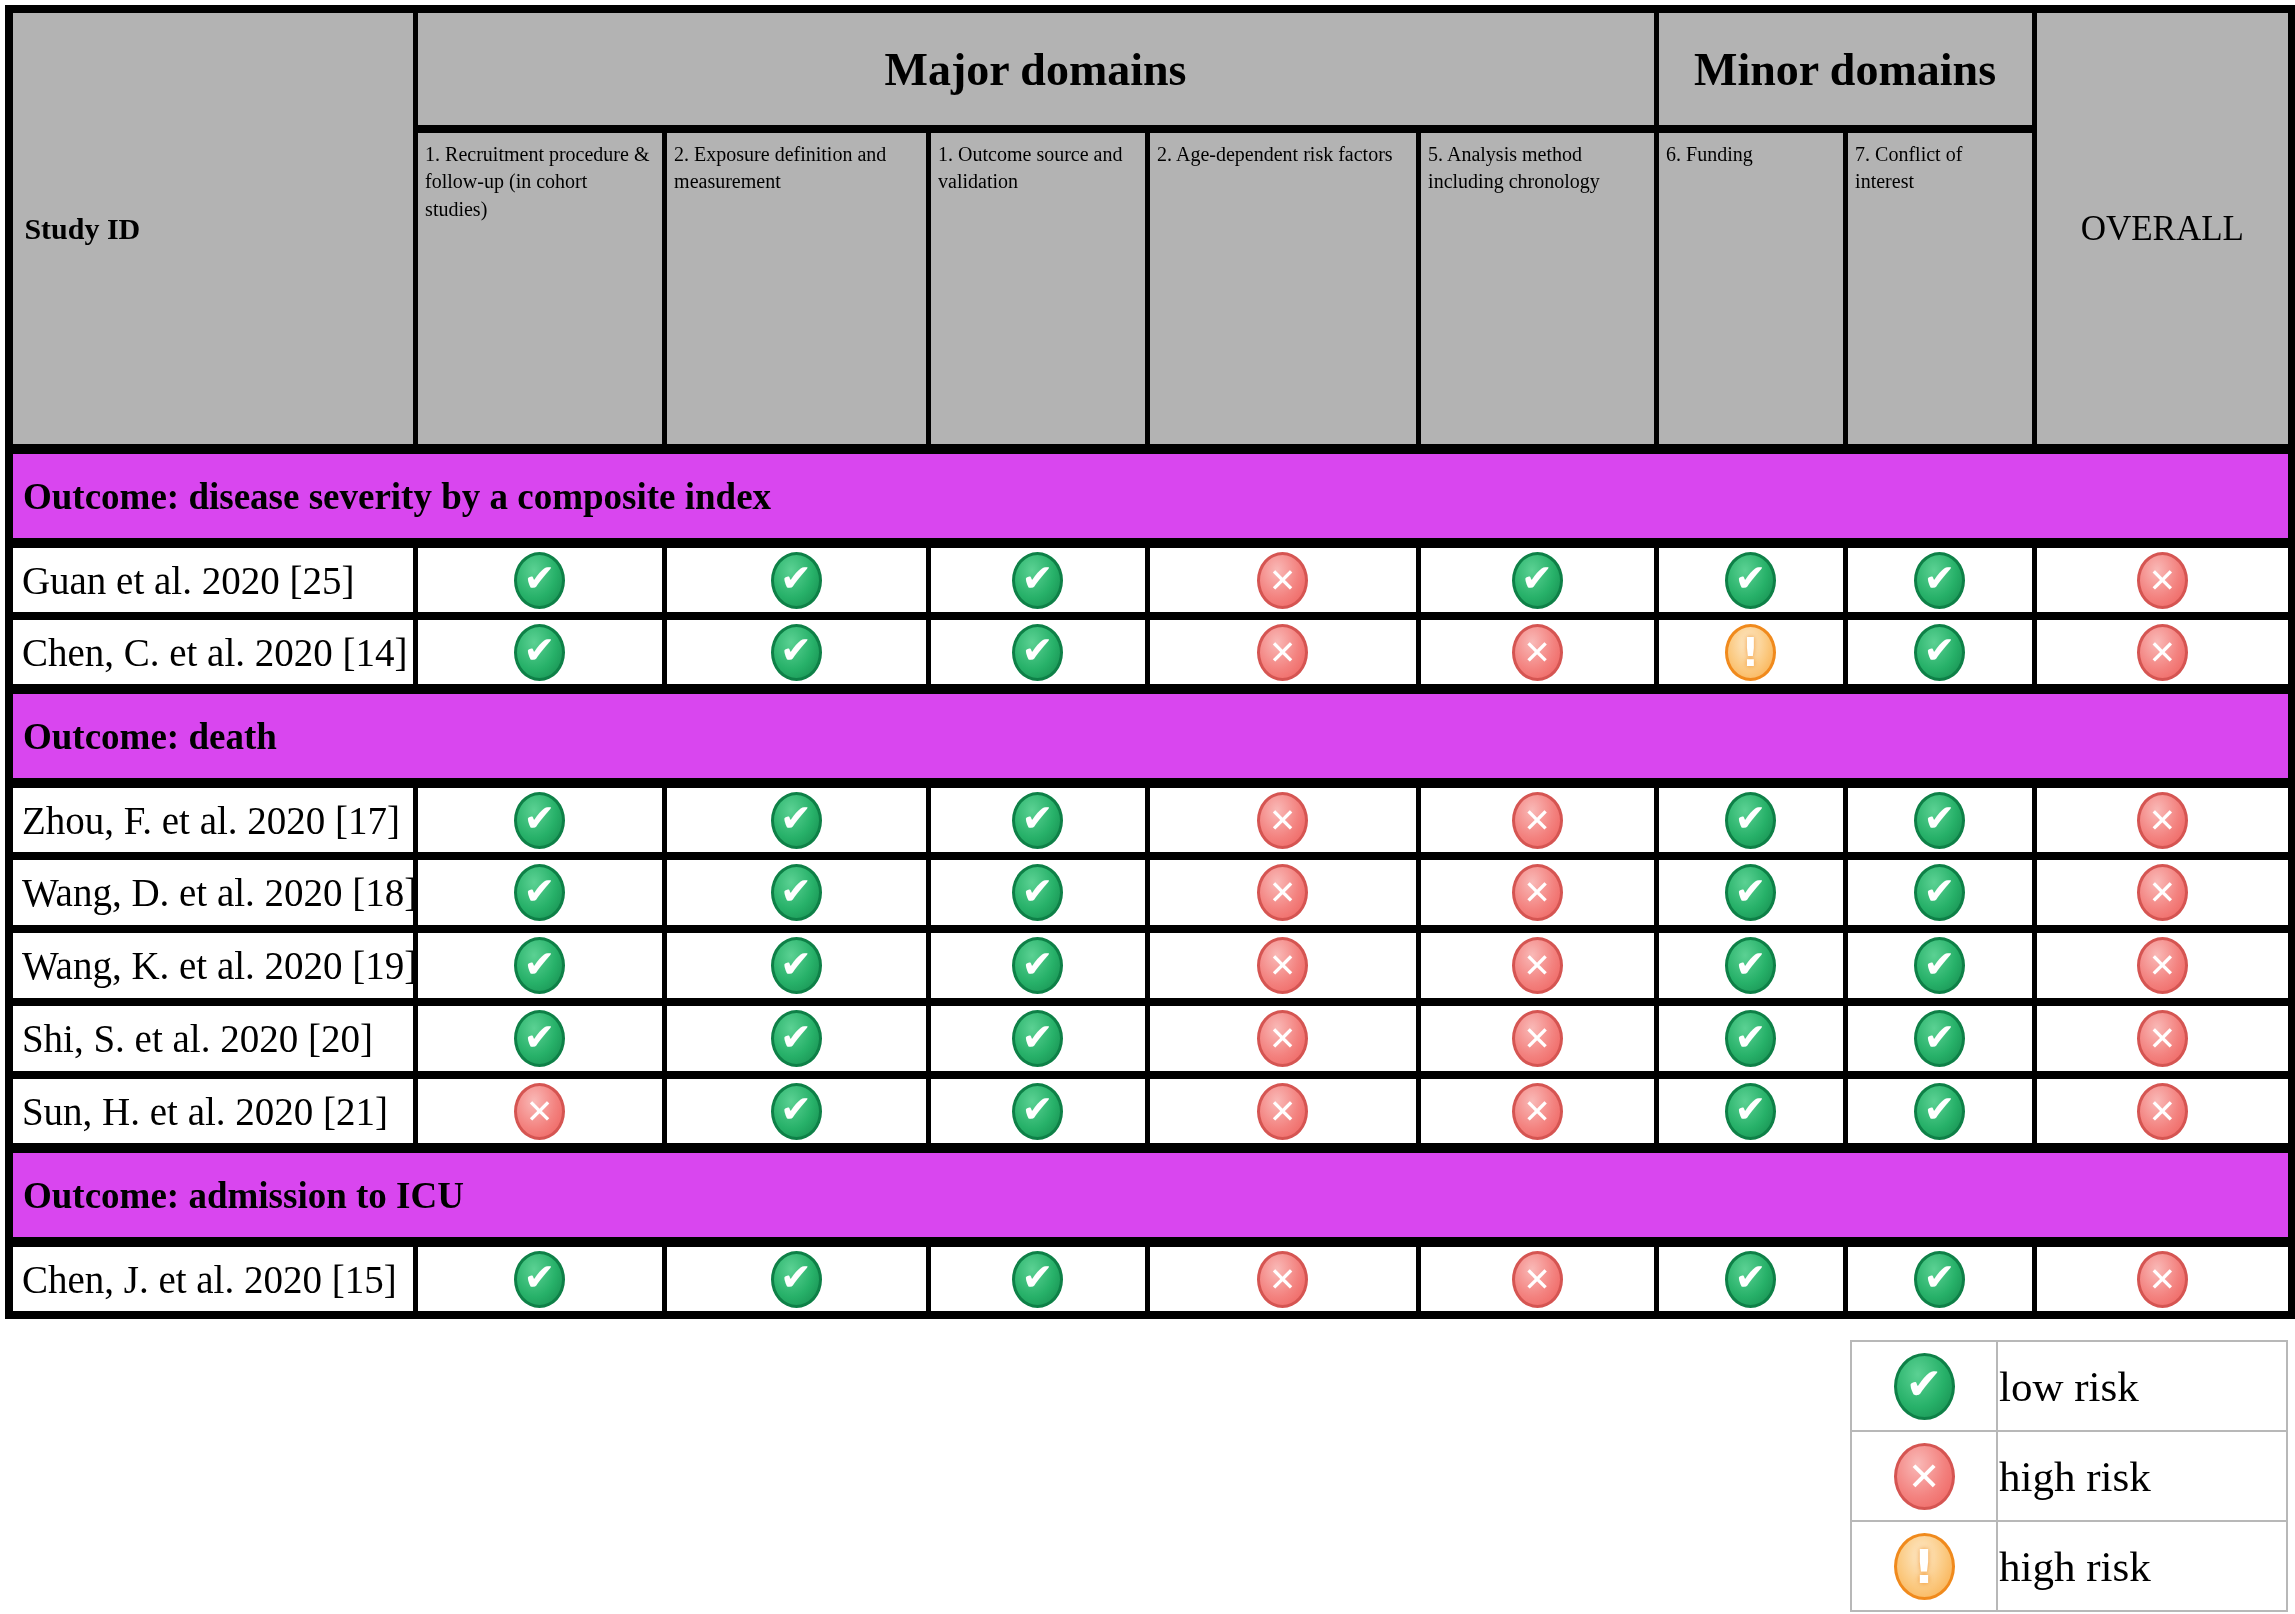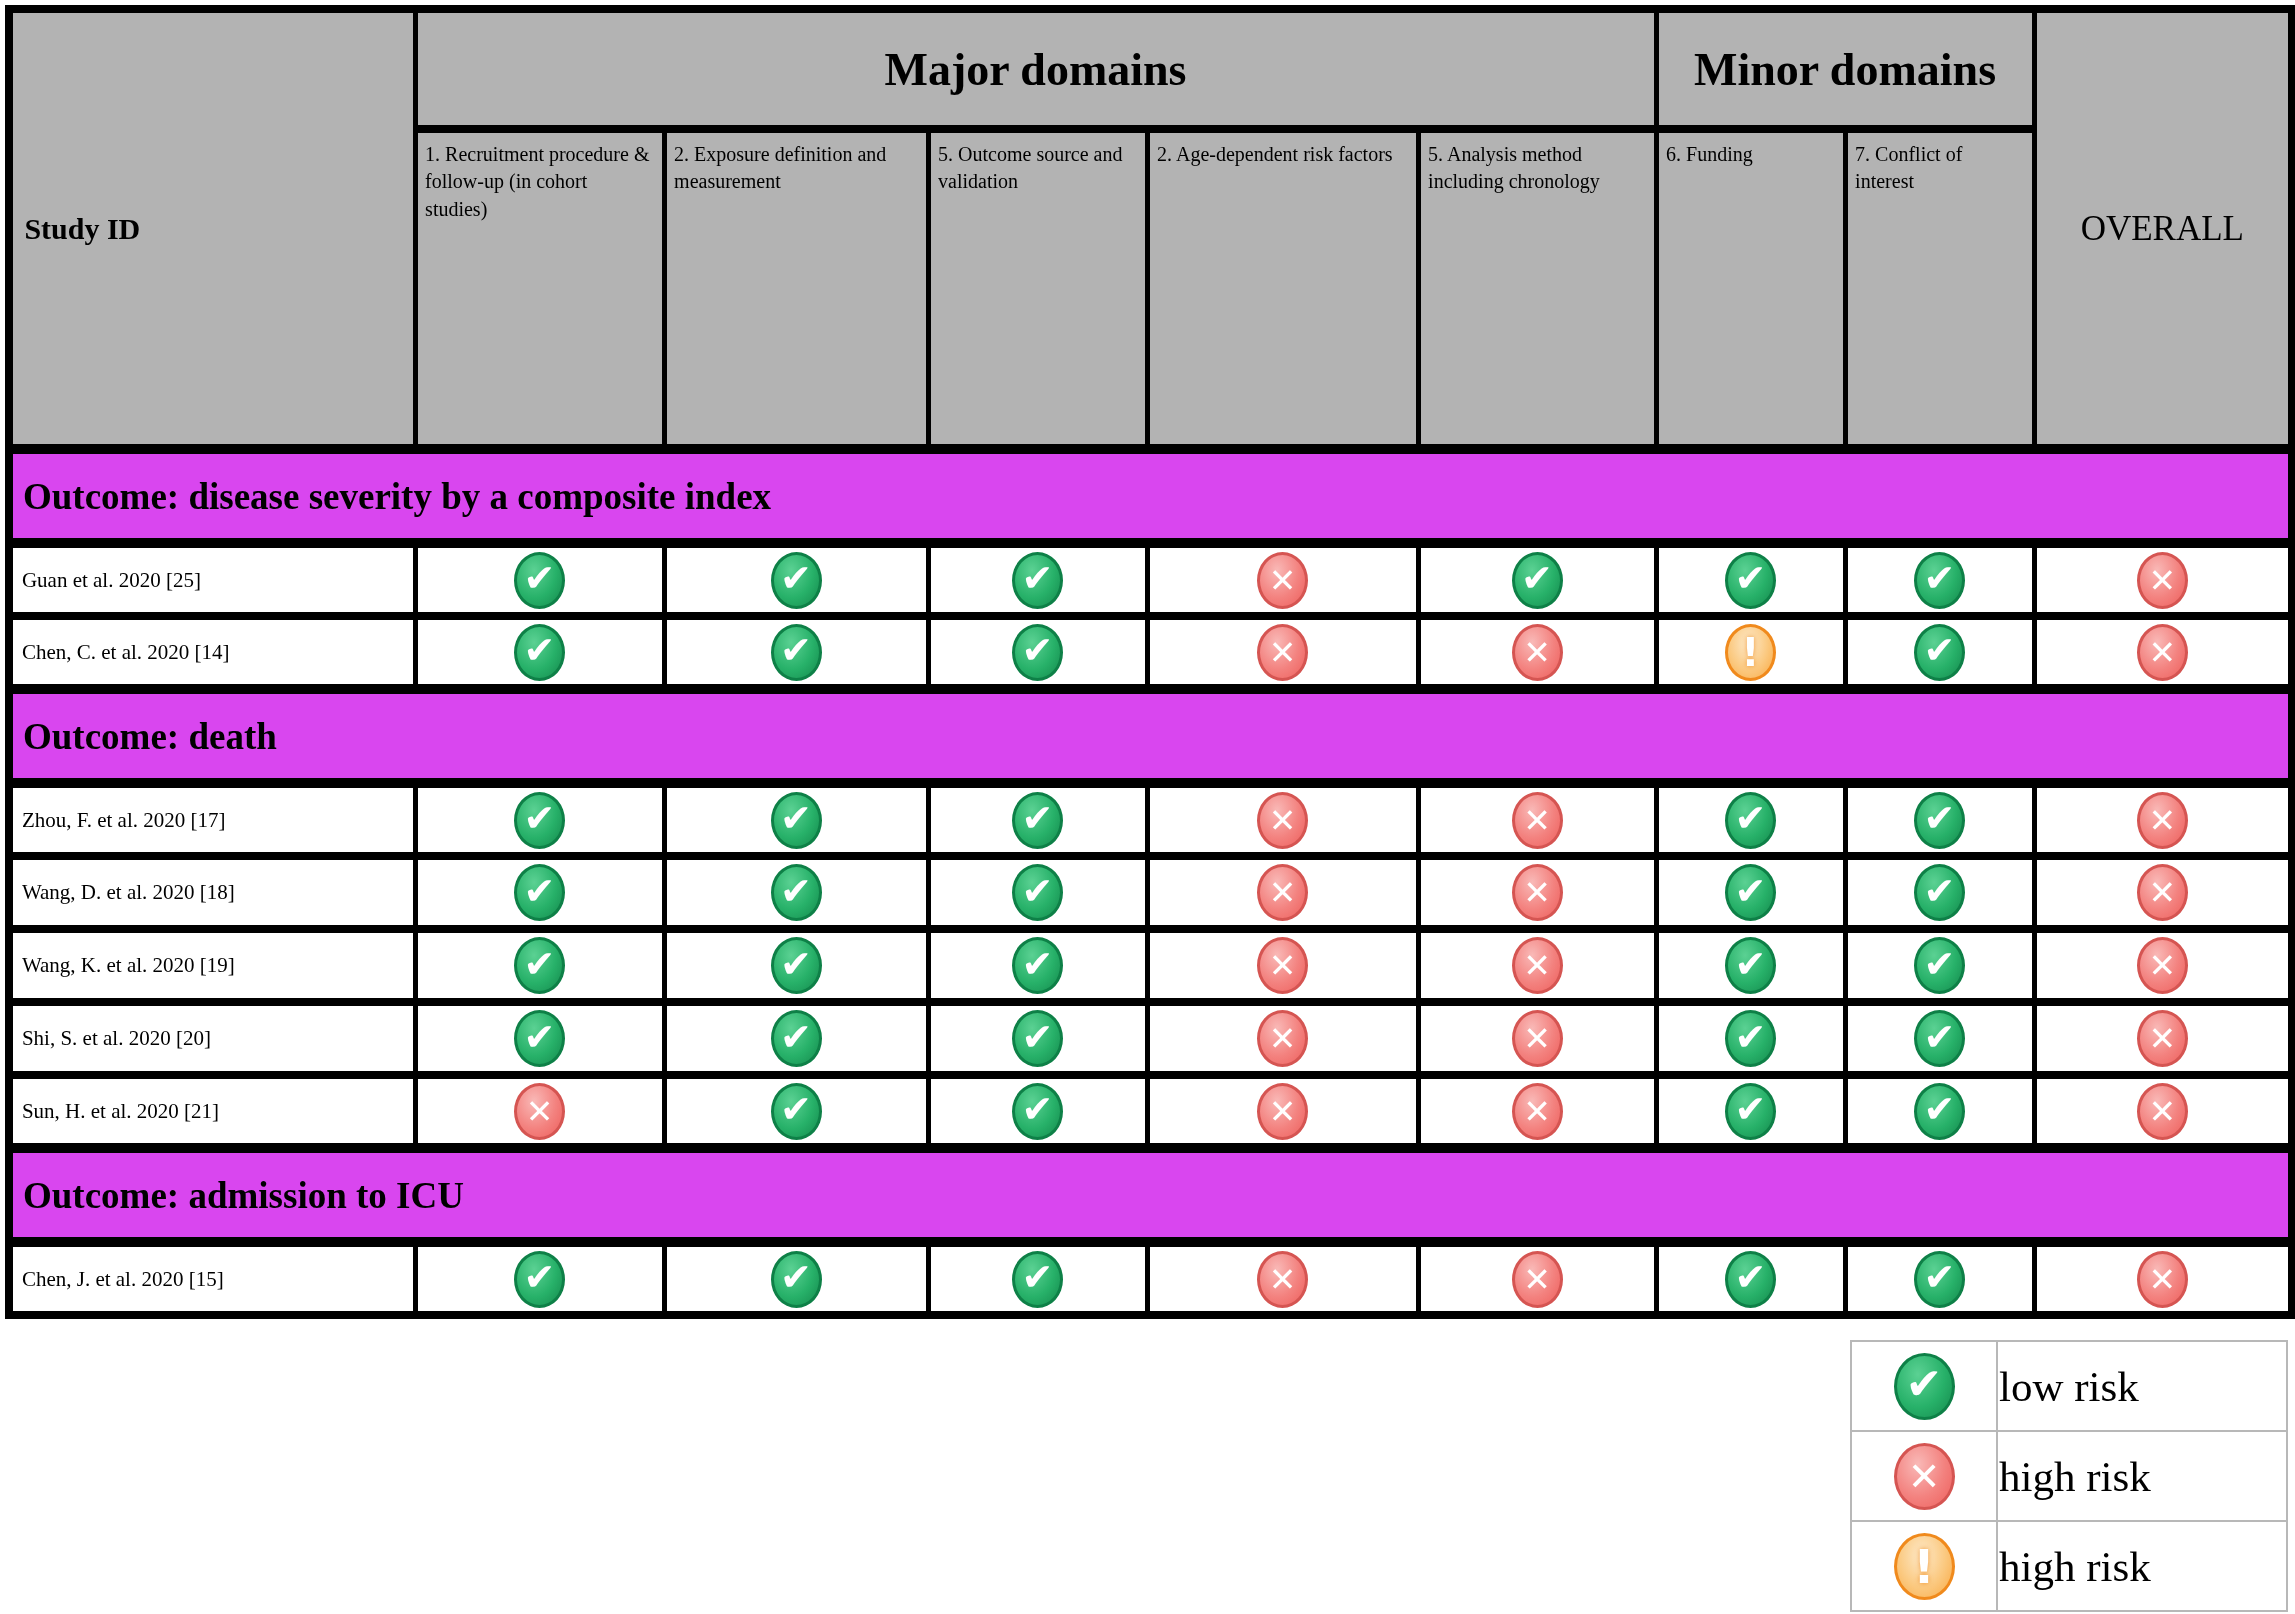--- a/index.html
+++ b/index.html
@@ -64,21 +64,21 @@
     font-size: 37px;
     font-weight: bold;
     text-align: left;
     vertical-align: middle;
     padding-left: 10px;
     border-top-width: 10.8px;
     border-bottom-width: 10.8px;
   }
   td.label {
     background: #ffffff;
-    font-size: 21px;
+    font-size: 39px;
     text-align: left;
     vertical-align: middle;
     padding-left: 8.9px;
     white-space: nowrap;
   }
   td.cell {
     background: #ffffff;
     text-align: center;
     vertical-align: middle;
   }
@@ -163,21 +163,21 @@
     <thead>
       <tr style="height:120px">
         <th class="studyid" rowspan="2">Study ID</th>
         <th class="group" colspan="5">Major domains</th>
         <th class="group" colspan="2">Minor domains</th>
         <th class="overallhdr" rowspan="2">OVERALL</th>
       </tr>
       <tr id="subhdr-row" style="height:320px">
           <th class="subhdr">1. Recruitment procedure &amp; follow-up (in cohort studies)</th>
           <th class="subhdr">2. Exposure definition and measurement</th>
-          <th class="subhdr">5. Outcome source and validation</th>
+          <th class="subhdr">1. Outcome source and validation</th>
           <th class="subhdr">2. Age-dependent risk factors</th>
           <th class="subhdr">5. Analysis method including chronology</th>
           <th class="subhdr">6. Funding</th>
           <th class="subhdr">7. Conflict of interest</th>
         </tr>
     </thead>
     <tbody id="rob-body">
         <tr class="band-row" style="height: 94px;">
           <td colspan="9" class="band">Outcome: disease severity by a composite index</td>
         </tr>

